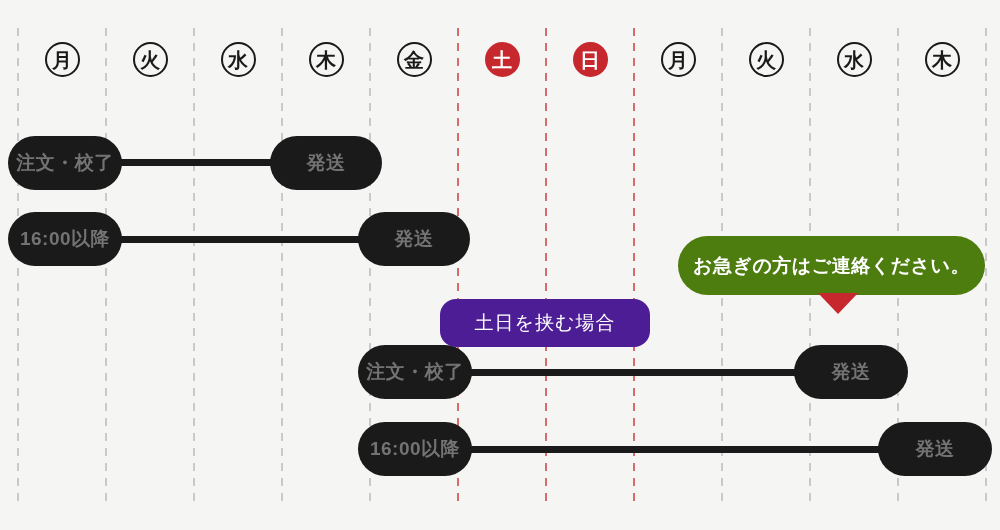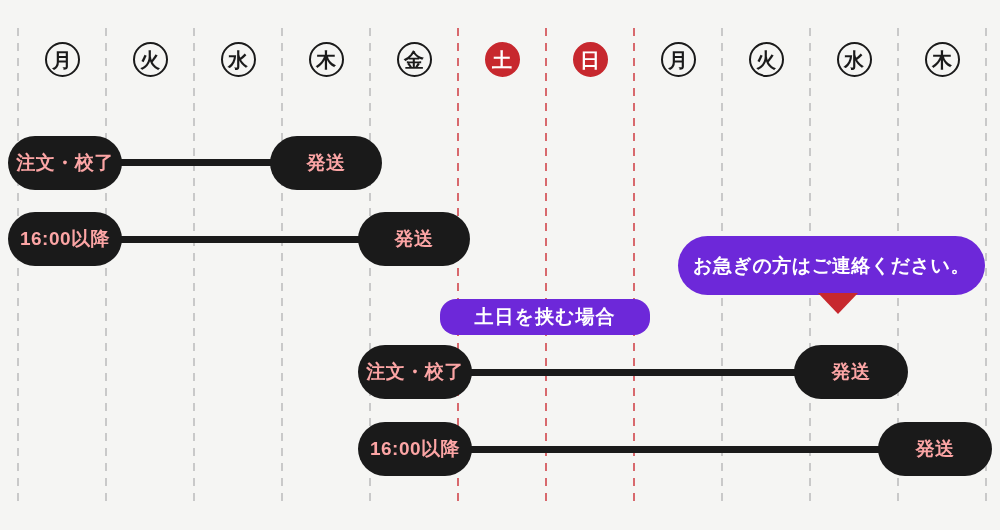--- a/index.html
+++ b/index.html
@@ -55,59 +55,59 @@
     background: #1a1a1a;
     z-index: 1;
   }
 
   
   .pill {
     position: absolute;
     height: 54px;
     background: #1a1a1a;
     border-radius: 27px;
-    color: #fca5a5;
+    color: #737373;
     font-size: 19px;
     font-weight: bold;
     display: flex;
     align-items: center;
     justify-content: center;
     letter-spacing: 0.5px;
     z-index: 2;
     white-space: nowrap;
   }
 
   
   .red-badge {
     position: absolute;
     left: 440px;
     top: 299px;
     width: 210px;
-    height: 36px;
-    background: #6d28d9;
+    height: 48px;
+    background: #4c1d95;
     border-radius: 16px;
     color: #ffffff;
     font-size: 19px;
-    font-weight: bold;
+    font-weight: normal;
     display: flex;
     align-items: center;
     justify-content: center;
     letter-spacing: 1px;
     z-index: 3;
     white-space: nowrap;
   }
 
   
   .callout {
     position: absolute;
     left: 678px;
     top: 236px;
     width: 307px;
     height: 59px;
-    background: #6d28d9;
+    background: #4d7c0f;
     border-radius: 30px;
     color: #ffffff;
     font-size: 19px;
     font-weight: bold;
     display: flex;
     flex-direction: column;
     align-items: center;
     justify-content: center;
     line-height: 26px;
     letter-spacing: 0.5px;

